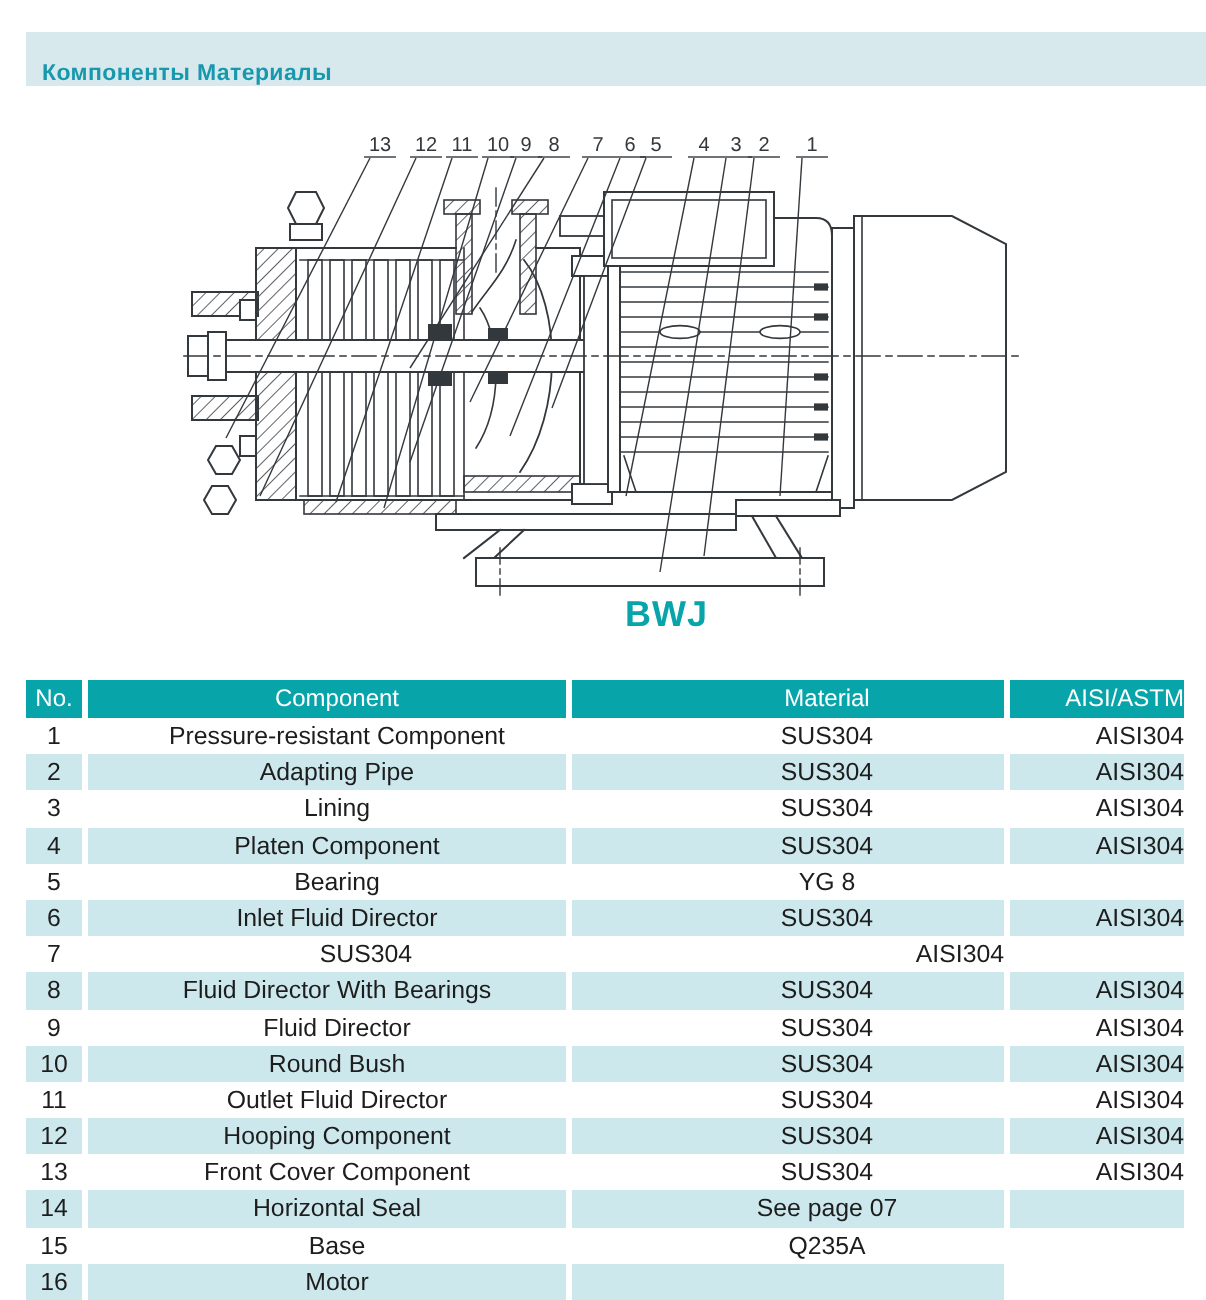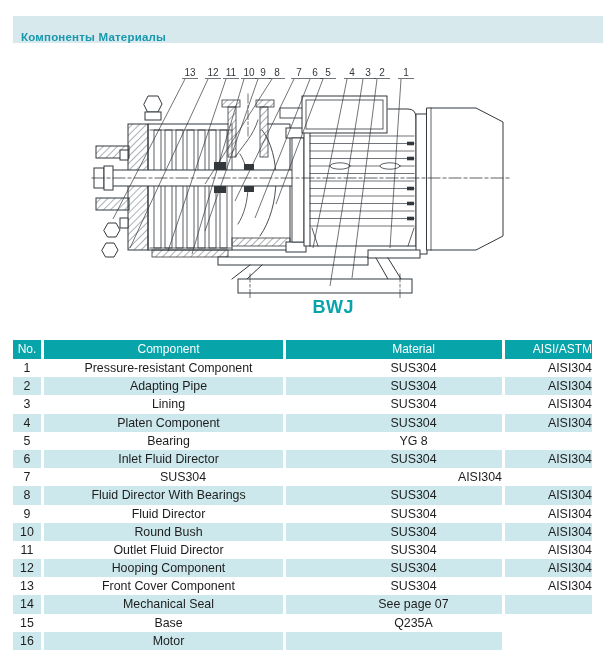--- a/index.html
+++ b/index.html
@@ -276,21 +276,21 @@
         <div class="cell aisi">AISI304</div>
       </div>
       <div class="trow">
         <div class="cell no">13</div>
         <div class="cell component">Front Cover Component</div>
         <div class="cell material">SUS304</div>
         <div class="cell aisi">AISI304</div>
       </div>
       <div class="trow alt">
         <div class="cell no">14</div>
-        <div class="cell component">Mechanical Seal</div>
+        <div class="cell component">Horizontal Seal</div>
         <div class="cell material">See page 07</div>
         <div class="cell aisi"></div>
       </div>
       <div class="trow">
         <div class="cell no">15</div>
         <div class="cell component">Base</div>
         <div class="cell material">Q235A</div>
         <div class="cell aisi"></div>
       </div>
       <div class="trow alt">

